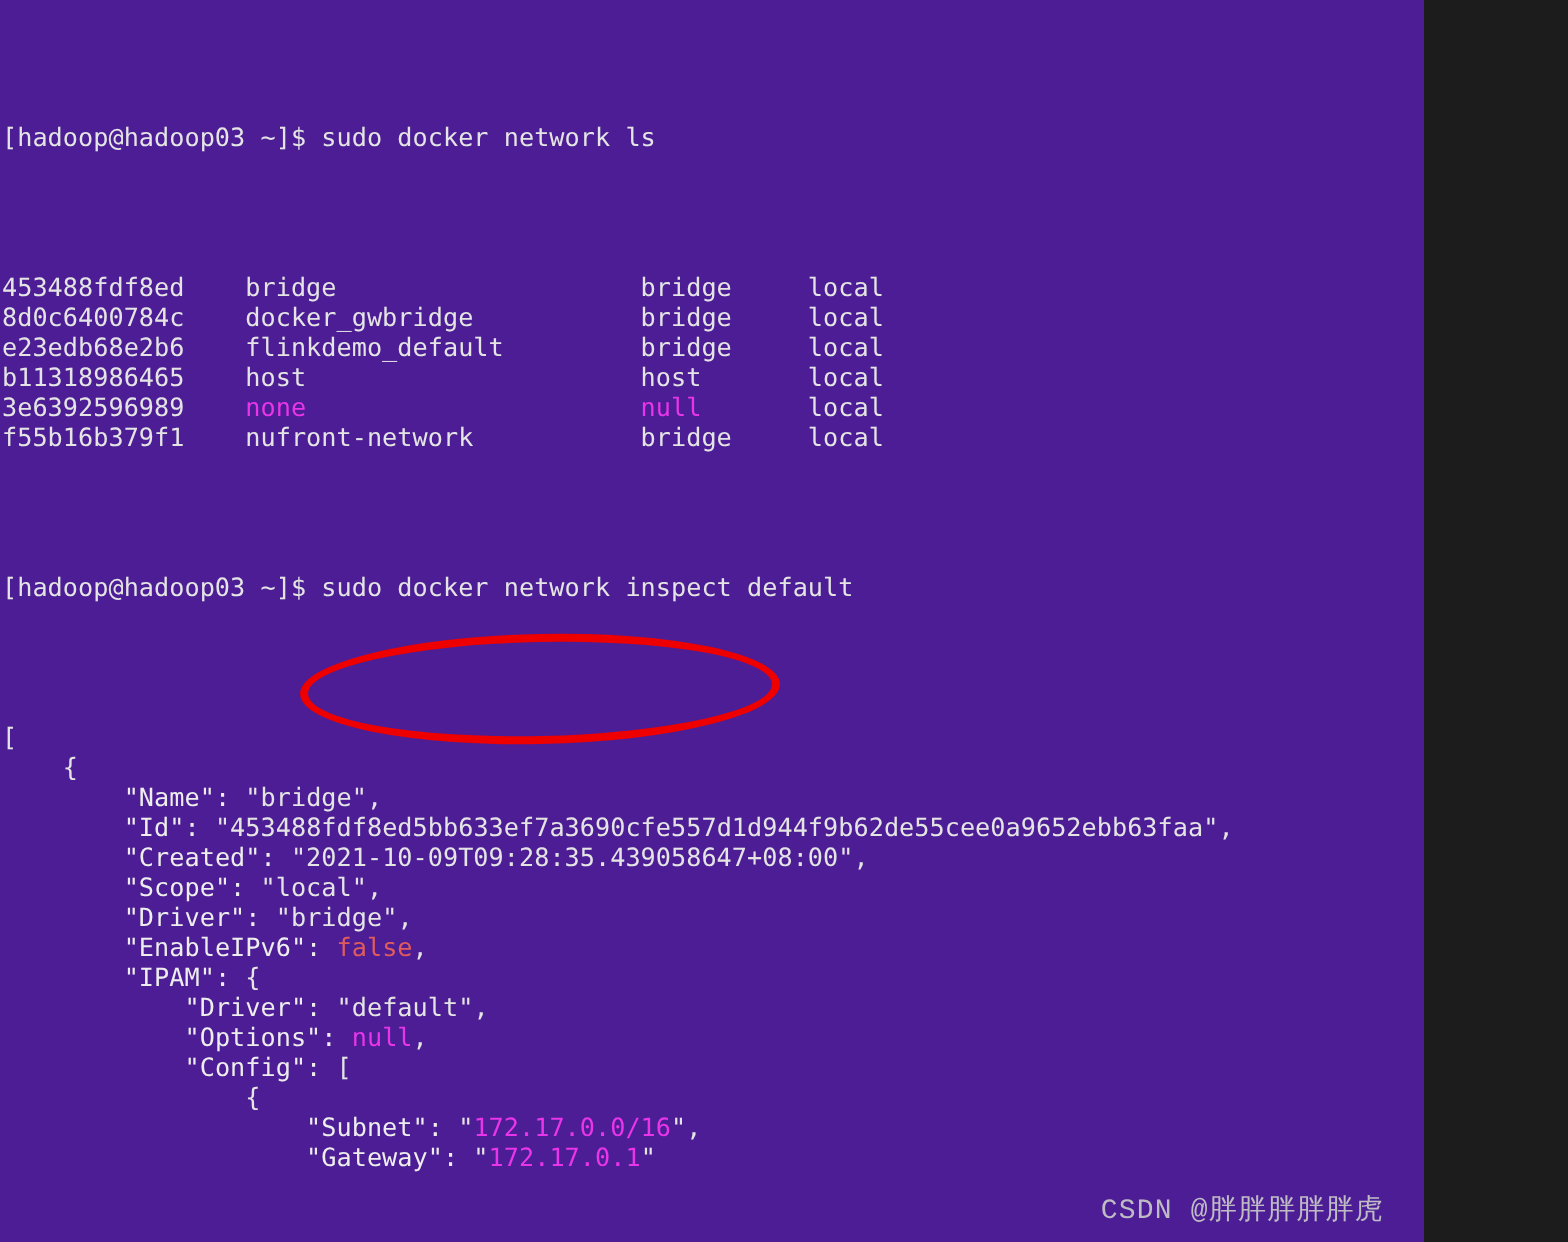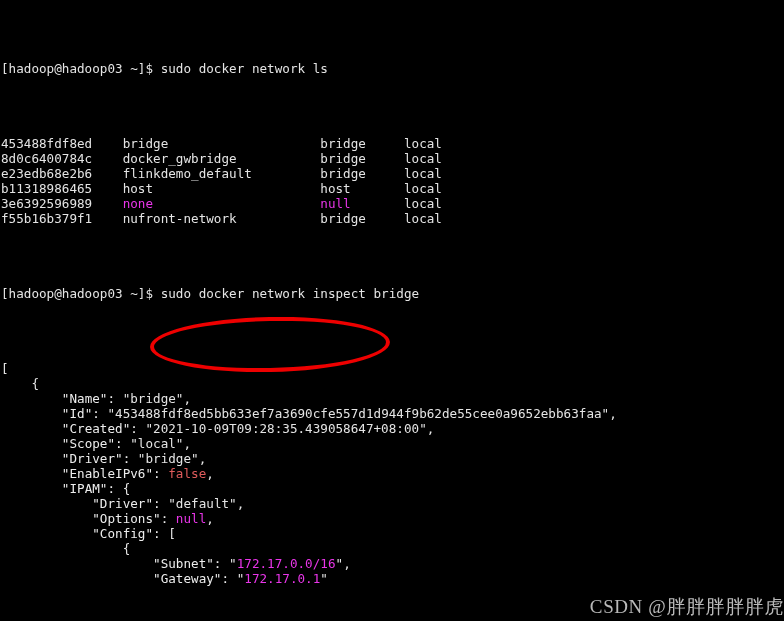--- a/index.html
+++ b/index.html
@@ -4,22 +4,22 @@
 <title>Terminal - docker network inspect bridge</title>
 <style>
   * { margin:0; padding:0; box-sizing:border-box; }
   html, body {
     width:784px; height:621px;
     background:#1c1c1c;
     overflow:hidden;
   }
   #terminal {
     position:relative;
-    width:784px; height:621px;
-    background:#000000;
+    width:712px; height:621px;
+    background:#4c1d95;
     font-family:"DejaVu Sans Mono","Liberation Mono",monospace;
     font-size:12.6px;
     line-height:15px;
     padding:1px 0 0 1px;
     color:#e8e8e8;
     white-space:pre;
     letter-spacing:0.02px;
   }
   .line {
     height:15px;
@@ -41,43 +41,43 @@
     height:55px;
     border:4px solid #ee0000;
     border-radius:50%;
     pointer-events:none;
     transform:rotate(-1.2deg);
   }
 
   
   #watermark {
     position:absolute;
-    right:0;
+    right:20px;
     bottom:7px;
-    font-family:Liberation Serif, serif;
-    font-size:19px;
+    font-family:Liberation Mono, monospace;
+    font-size:14px;
     color:#c9c9c9;
     letter-spacing:0.6px;
     white-space:nowrap;
     opacity:0.92;
   }
 </style>
 </head>
 <body>
 
 <div id="terminal">
 
   
   <div class="line"><span class="t-default">[hadoop@hadoop03 ~]$ </span><span class="t-default">sudo docker network ls</span></div>
 
   
   <div id="ls-rows"><div class="line"><span class="t-default">453488fdf8ed    </span><span class="t-default">bridge                    </span><span class="t-default">bridge     </span><span class="t-default">local</span></div><div class="line"><span class="t-default">8d0c6400784c    </span><span class="t-default">docker_gwbridge           </span><span class="t-default">bridge     </span><span class="t-default">local</span></div><div class="line"><span class="t-default">e23edb68e2b6    </span><span class="t-default">flinkdemo_default         </span><span class="t-default">bridge     </span><span class="t-default">local</span></div><div class="line"><span class="t-default">b11318986465    </span><span class="t-default">host                      </span><span class="t-default">host       </span><span class="t-default">local</span></div><div class="line"><span class="t-default">3e6392596989    </span><span class="t-magenta">none                      </span><span class="t-magenta">null       </span><span class="t-default">local</span></div><div class="line"><span class="t-default">f55b16b379f1    </span><span class="t-default">nufront-network           </span><span class="t-default">bridge     </span><span class="t-default">local</span></div></div>
 
   
-  <div class="line"><span class="t-default">[hadoop@hadoop03 ~]$ </span><span class="t-default">sudo docker network inspect bridge</span></div>
+  <div class="line"><span class="t-default">[hadoop@hadoop03 ~]$ </span><span class="t-default">sudo docker network inspect default</span></div>
 
   
   <div id="json-output"><div class="line"><span class="t-default">[</span></div><div class="line">    <span class="t-default">{</span></div><div class="line">        <span class="t-white">"Name": </span><span class="t-default">"bridge"</span><span class="t-default">,</span></div><div class="line">        <span class="t-white">"Id": </span><span class="t-default">"453488fdf8ed5bb633ef7a3690cfe557d1d944f9b62de55cee0a9652ebb63faa"</span><span class="t-default">,</span></div><div class="line">        <span class="t-white">"Created": </span><span class="t-default">"2021-10-09T09:28:35.439058647+08:00"</span><span class="t-default">,</span></div><div class="line">        <span class="t-white">"Scope": </span><span class="t-default">"local"</span><span class="t-default">,</span></div><div class="line">        <span class="t-white">"Driver": </span><span class="t-default">"bridge"</span><span class="t-default">,</span></div><div class="line">        <span class="t-white">"EnableIPv6": </span><span class="t-red">false</span><span class="t-default">,</span></div><div class="line">        <span class="t-white">"IPAM": </span><span class="t-default">{</span></div><div class="line">            <span class="t-white">"Driver": </span><span class="t-default">"default"</span><span class="t-default">,</span></div><div class="line">            <span class="t-white">"Options": </span><span class="t-magenta">null</span><span class="t-default">,</span></div><div class="line">            <span class="t-white">"Config": </span><span class="t-default">[</span></div><div class="line">                <span class="t-default">{</span></div><div class="line">                    <span class="t-white">"Subnet": </span><span class="t-default">"</span><span class="t-magenta">172.17.0.0/16</span><span class="t-default">"</span><span class="t-default">,</span></div><div class="line">                    <span class="t-white">"Gateway": </span><span class="t-default">"</span><span class="t-magenta">172.17.0.1</span><span class="t-default">"</span><span class="t-default"></span></div></div>
 
   
   <div id="annot-ellipse"></div>
 
   
   <div id="watermark">CSDN @胖胖胖胖胖虎</div>
 

